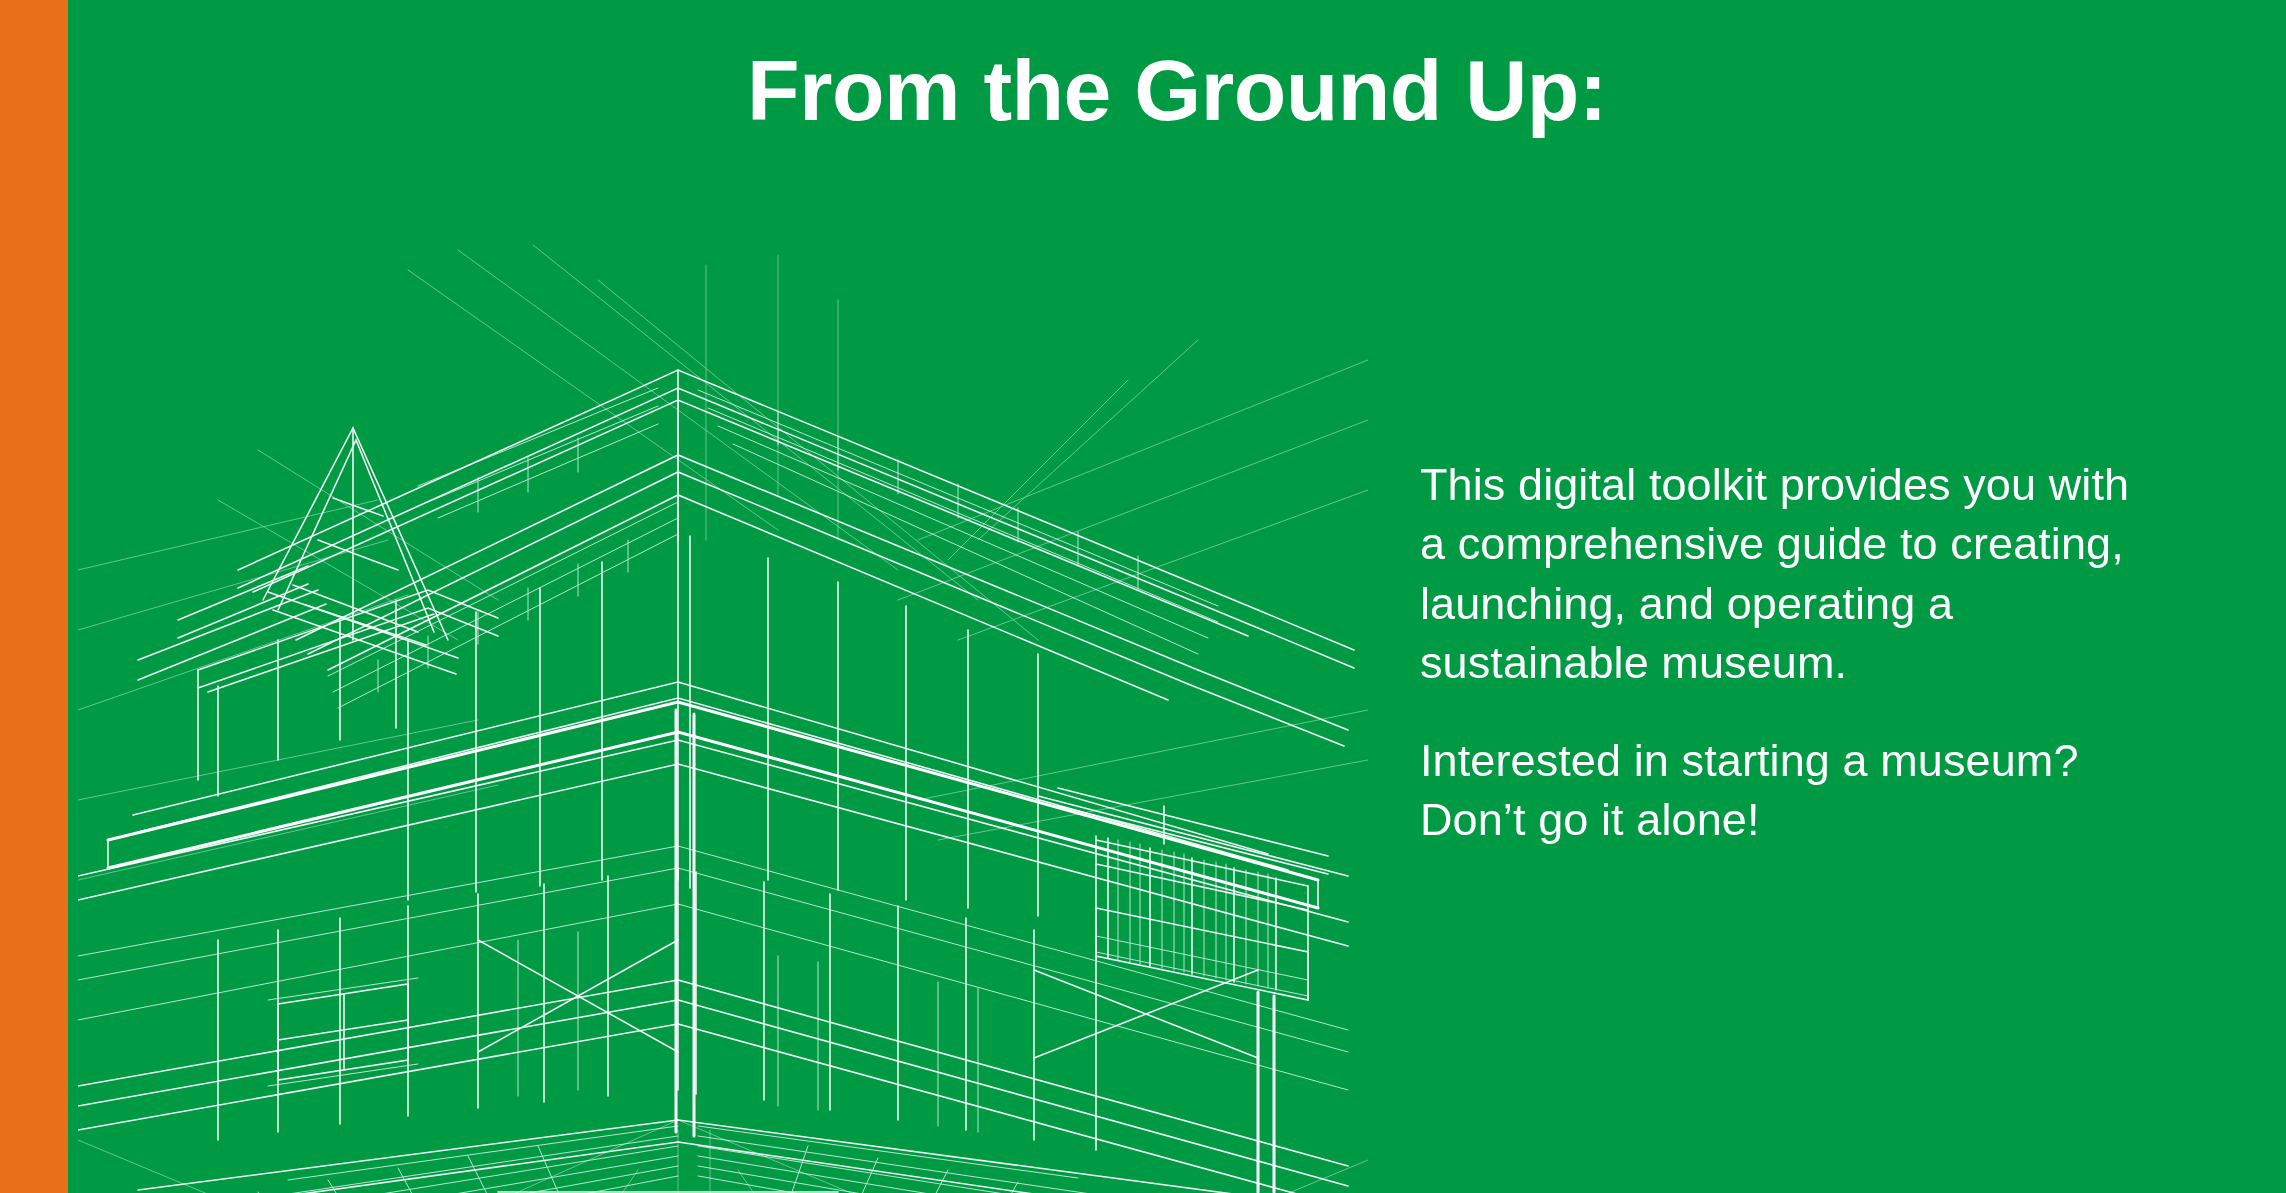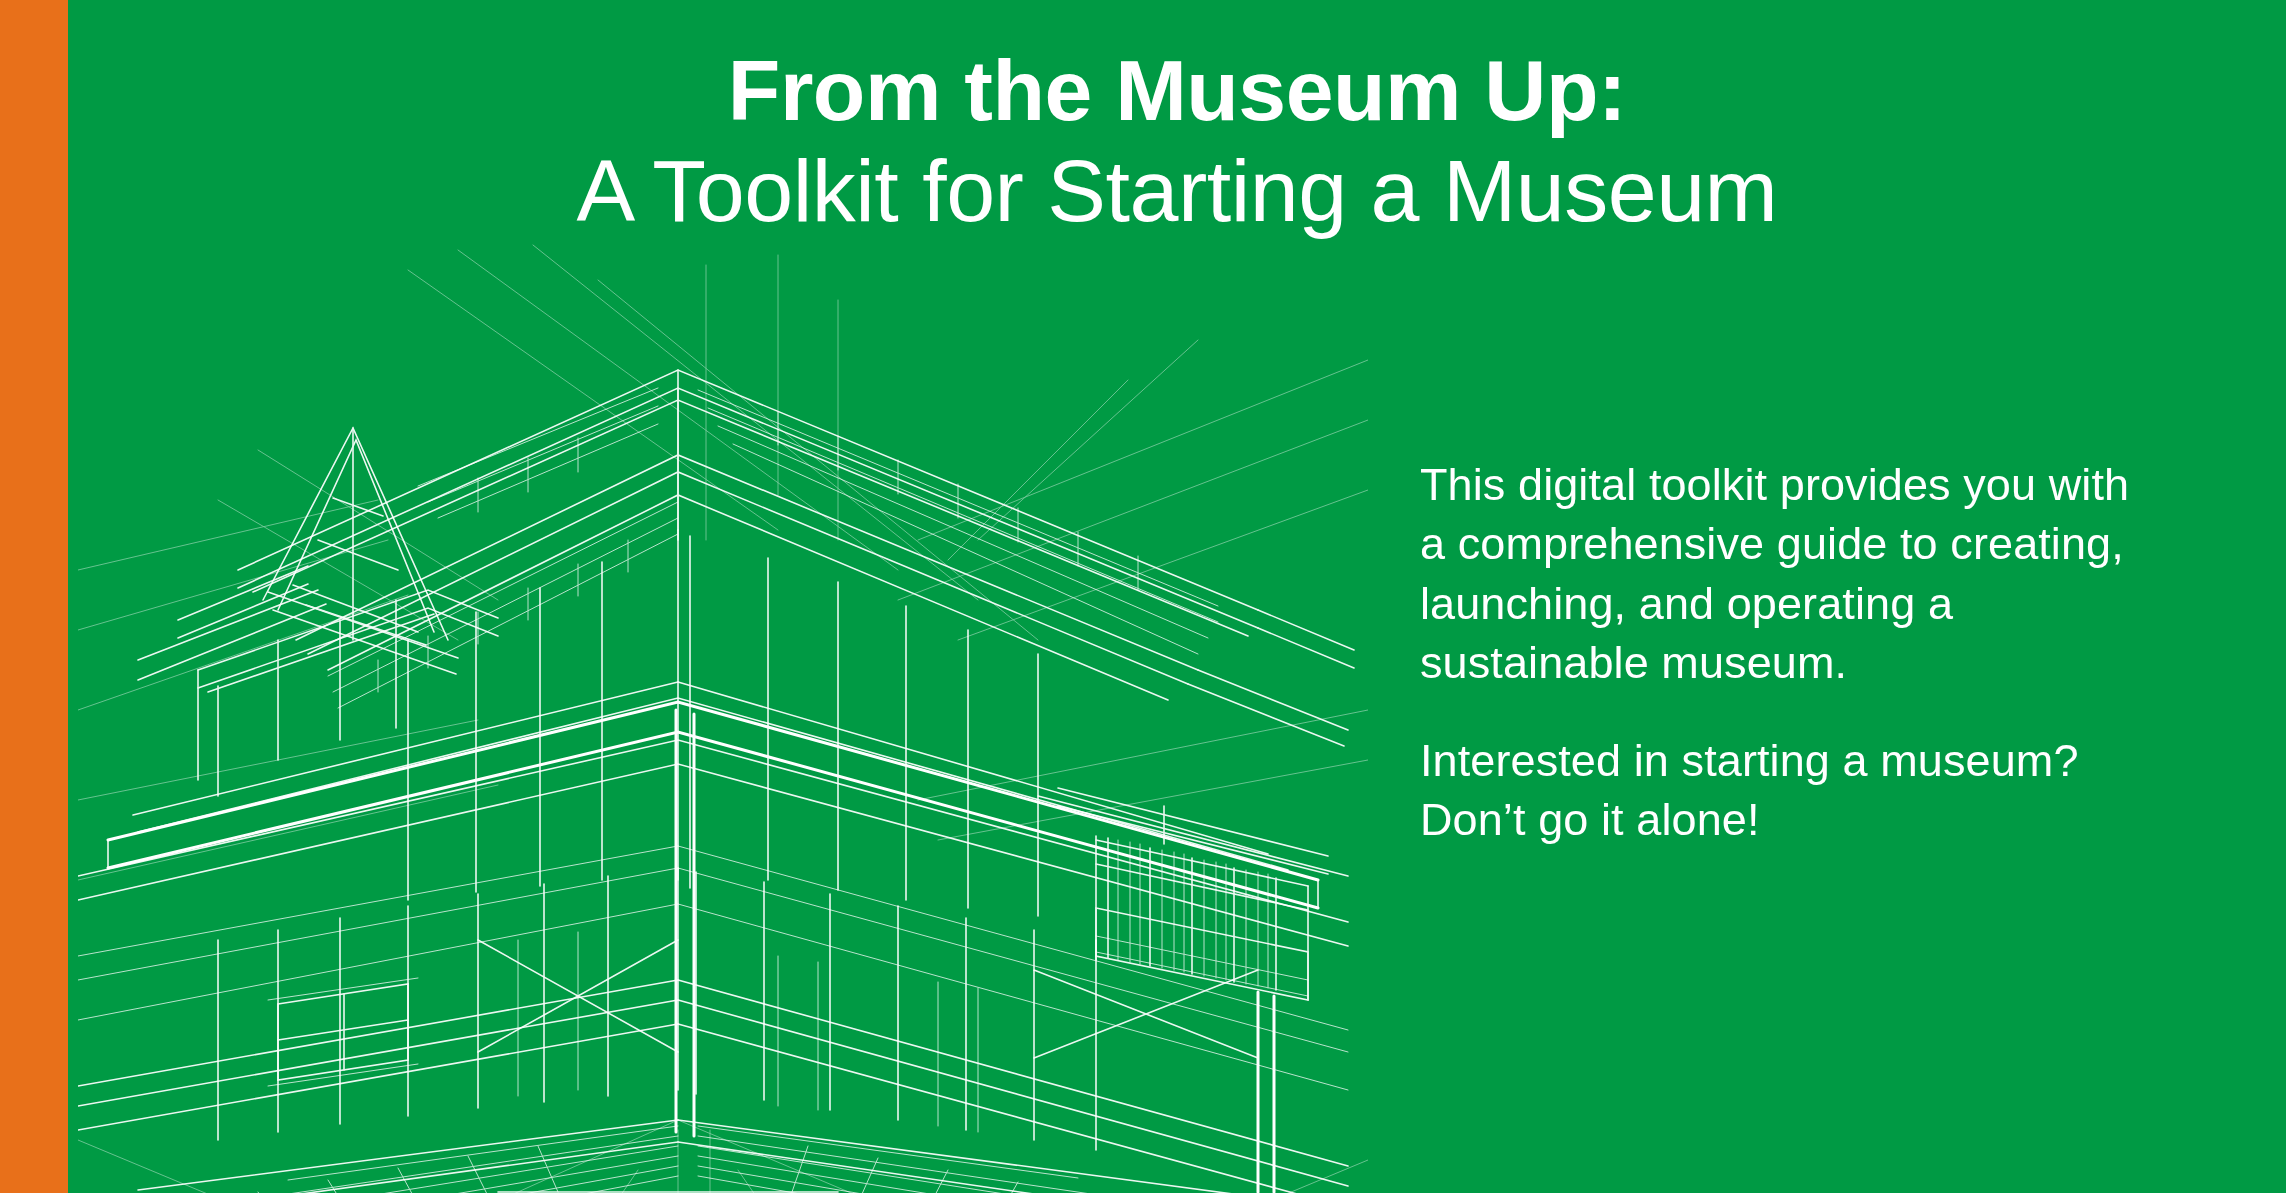--- a/index.html
+++ b/index.html
@@ -118,22 +118,21 @@
 </head>
 <body>
 
 <div class="stage">
 
   <div class="accent-bar"></div>
 
   <div class="canvas">
 
     <div class="heading-block">
-      <div class="title-main">From the Museum Up:</div>
-      <div class="title-sub">A Toolkit for Starting a Museum</div>
+      <div class="title-main">From the Ground Up:</div>
     </div>
 
     <div class="illustration">
       <svg viewBox="0 0 1290 953" preserveAspectRatio="xMidYMid meet">
 
         <g class="wire-faint">
           <path d="M330 30 L700 290"></path>
           <path d="M380 10 L820 330"></path>
           <path d="M455 5 L900 360"></path>
           <path d="M520 40 L960 400"></path>

